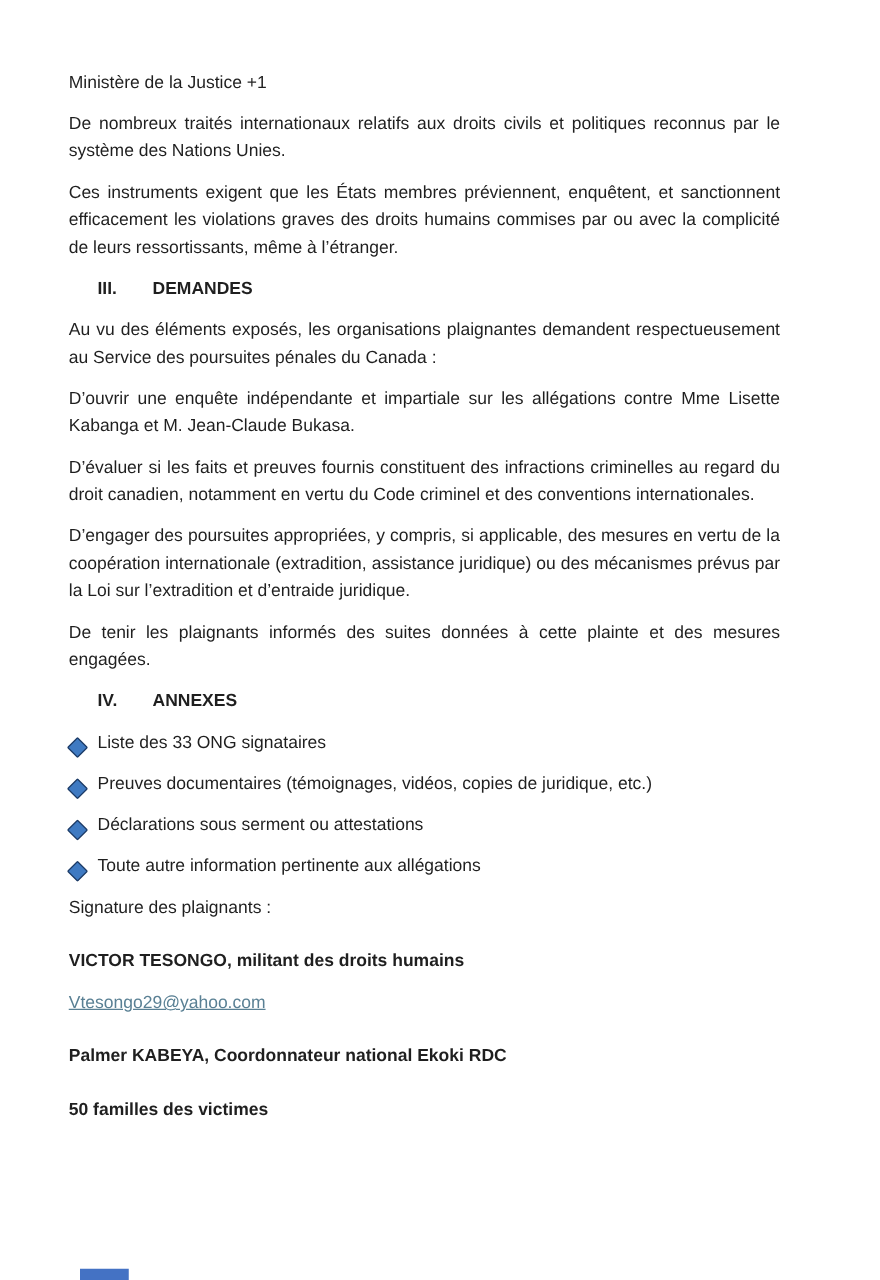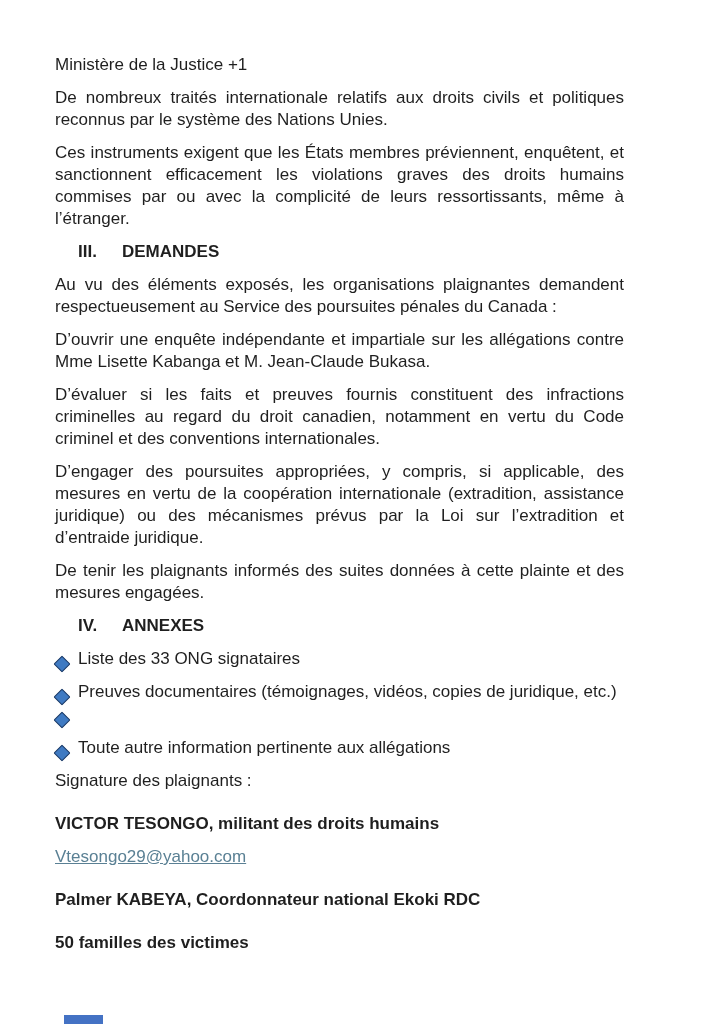--- a/index.html
+++ b/index.html
@@ -8,21 +8,21 @@
     background: #ffffff;
   }
   .page {
     position: relative;
     width: 704px;
     height: 1024px;
     box-sizing: border-box;
     padding: 54px 80px 0 55px;
     background: #ffffff;
     font-family: "Liberation Sans", "DejaVu Sans", sans-serif;
-    font-size: 17px;
+    font-size: 14px;
     line-height: 22px;
     color: var(--text-color, #1f1f1f);
     overflow: hidden;
   }
   .para {
     margin: 0 0 11px 0;
     text-align: justify;
   }
   .para.no-justify { text-align: left; }
   .bold { font-weight: bold; margin-top: 21px; }
@@ -63,21 +63,21 @@
     background: var(--artifact-blue, #4472c4);
   }
 </style>
 </head>
 <body>
 
 <div class="page">
 
   <p class="para no-justify">Ministère de la Justice +1</p>
 
-  <p class="para">De nombreux traités internationale relatifs aux droits civils et politiques reconnus par le système des Nations Unies.</p>
+  <p class="para">De nombreux traités internationaux relatifs aux droits civils et politiques reconnus par le système des Nations Unies.</p>
 
   <p class="para">Ces instruments exigent que les États membres préviennent, enquêtent, et sanctionnent efficacement les violations graves des droits humains commises par ou avec la complicité de leurs ressortissants, même à l’étranger.</p>
 
   <p class="heading">
     <span class="hnum">III.</span><span class="htitle">DEMANDES</span>
   </p>
 
   <p class="para">Au vu des éléments exposés, les organisations plaignantes demandent respectueusement au Service des poursuites pénales du Canada :</p>
   <p class="para">D’ouvrir une enquête indépendante et impartiale sur les allégations contre Mme Lisette Kabanga et M. Jean-Claude Bukasa.</p>
   <p class="para">D’évaluer si les faits et preuves fournis constituent des infractions criminelles au regard du droit canadien, notamment en vertu du Code criminel et des conventions internationales.</p>
@@ -91,20 +91,21 @@
   <div class="bullet-item">
     <span class="diamond"></span>
     <span>Liste des 33 ONG signataires</span>
   </div>
   <div class="bullet-item">
     <span class="diamond"></span>
     <span>Preuves documentaires (témoignages, vidéos, copies de juridique, etc.)</span>
   </div>
   <div class="bullet-item">
     <span class="diamond"></span>
+    <span>Déclarations sous serment ou attestations</span>
   </div>
   <div class="bullet-item">
     <span class="diamond"></span>
     <span>Toute autre information pertinente aux allégations</span>
   </div>
 
   <p class="para no-justify">Signature des plaignants :</p>
   <p class="para no-justify bold">VICTOR TESONGO, militant des droits humains</p>
   <p class="para no-justify">
     <a class="email-link" href="#">Vtesongo29@yahoo.com</a>

